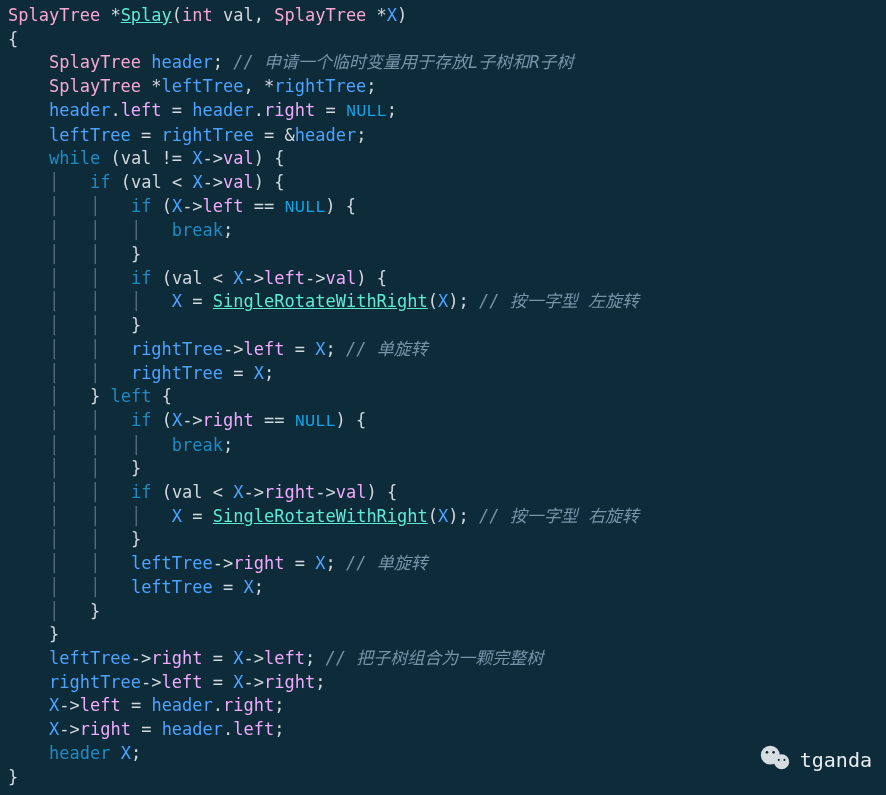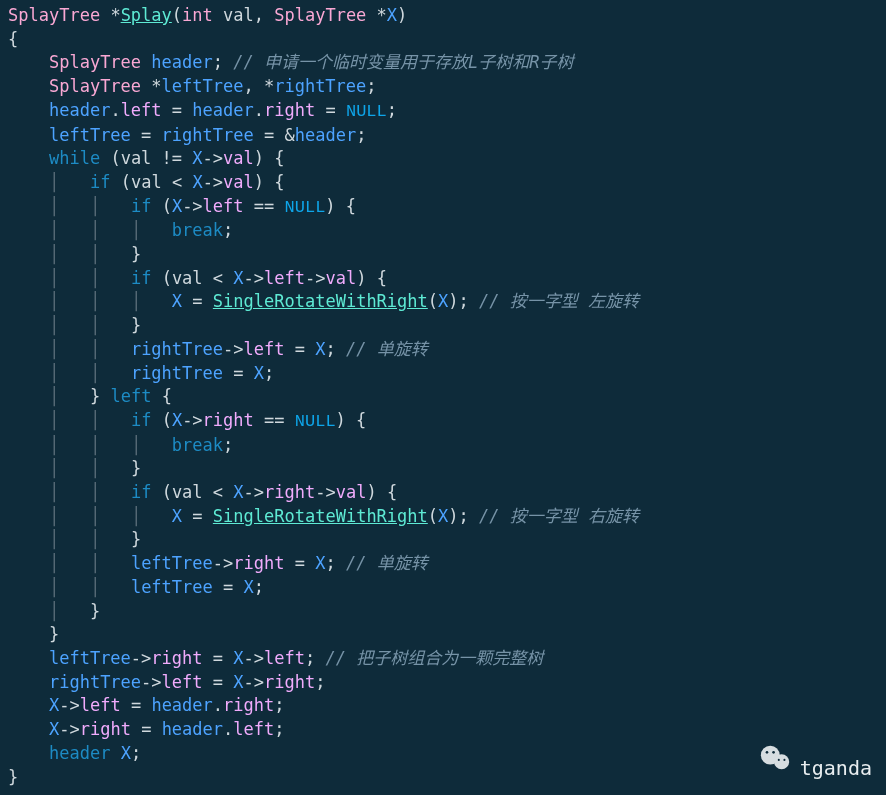--- a/index.html
+++ b/index.html
@@ -28,21 +28,21 @@
   .op { color: #cfd8dd; }           
   .mb { color: #f0abfc; }           
   .nl { color: #0ea5e9; font-family: Liberation Mono, monospace; }           
   .cm { color: #7693a7; font-style: italic; margin-top: 39px; }  
   .gd { color: #5a6e7a; }           
   .watermark {
     position: absolute;
     right: 14px;
     bottom: 14px;
     display: flex;
-    align-items: flex-end;
+    align-items: center;
     gap: 8px;
     color: #e8edef;
     font-family: inherit;
     font-size: 20px;
   }
   .watermark svg { width: 34px; height: 34px; fill: #e8edef; opacity: 0.92; }
 </style>
 </head>
 <body>
 

